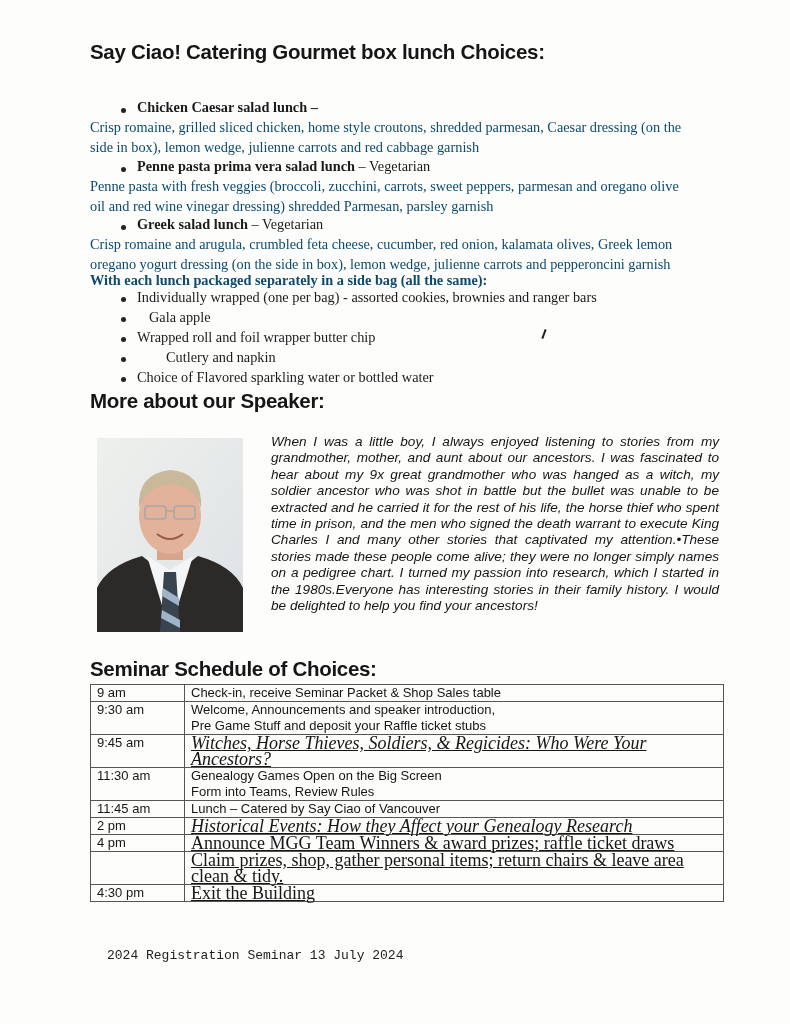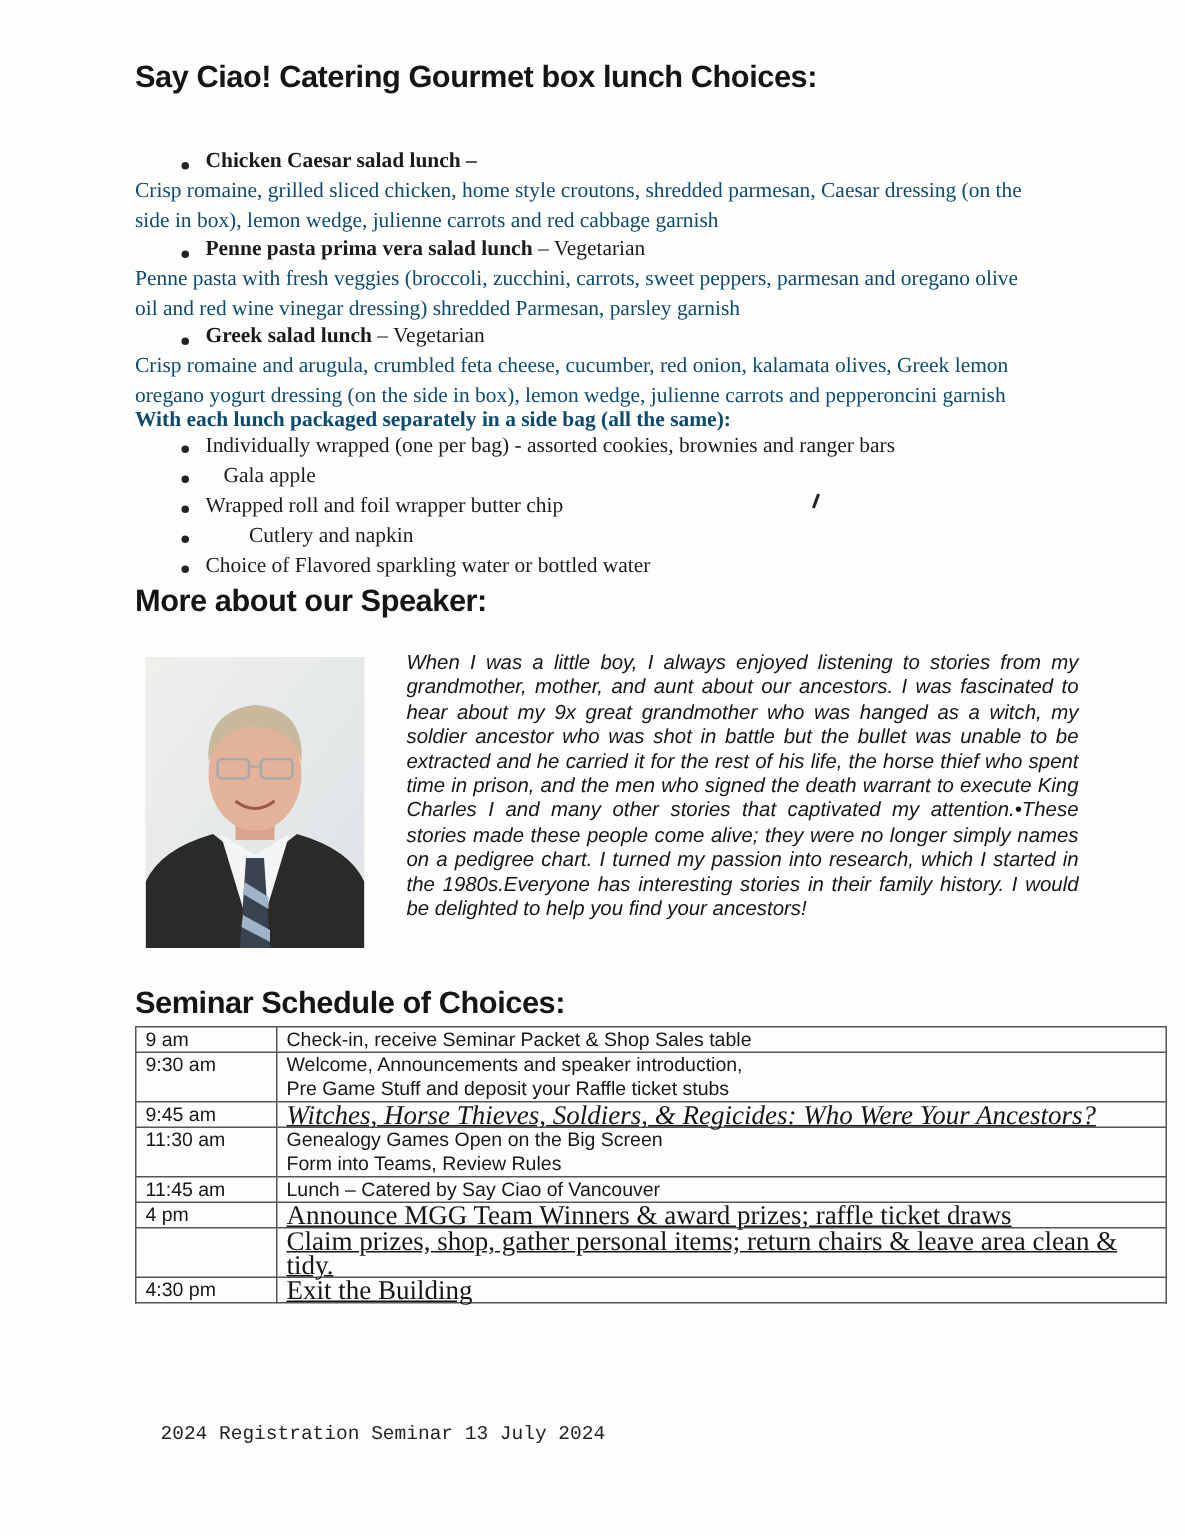--- a/index.html
+++ b/index.html
@@ -22,21 +22,21 @@
     .bio {
       position: absolute; left: 260px; top: 434px; width: 448px;
       font-family: "Liberation Sans", "DejaVu Sans", sans-serif; font-style: italic;
       font-size: 13.6px; line-height: 16.4px; text-align: justify; color: #161616; margin-left: 11px;
     }
     .photo {
       position: absolute; left: 97px; top: 438px; width: 146px; height: 194px;
       background: #e8eae6; overflow: hidden;
     }
     table.sched {
-      position: absolute; left: 90px; top: 684px; width: 688px; border-collapse: collapse;
+      position: absolute; left: 90px; top: 684px; width: 634px; border-collapse: collapse;
       font-family: "Liberation Sans", "DejaVu Sans", sans-serif; font-size: 13px; color: #161616;
     }
     table.sched td { border: 1px solid #555; padding: 0 6px; vertical-align: top; line-height: 16px; }
     table.sched td.time { width: 81px; }
     .serif-cell { font-family: "Liberation Serif", "DejaVu Serif", serif; font-size: 18px; text-decoration: underline; }
     .ital { font-style: italic; }
     .footer {
       position: absolute; left: 107px; top: 948px;
       font-family: Liberation Mono, monospace; font-size: 13px; color: #222;
     }
@@ -155,20 +155,26 @@
           <div>Form into Teams, Review Rules</div>
         </td>
       </tr>
       <tr>
         <td class="time">11:45 am</td>
         <td>
           <div>Lunch – Catered by Say Ciao of Vancouver</div>
         </td>
       </tr>
       <tr>
+        <td class="time">2 pm</td>
+        <td class="serif-cell ital">
+          <div>Historical Events: How they Affect your Genealogy Research</div>
+        </td>
+      </tr>
+      <tr>
         <td class="time">4 pm</td>
         <td class="serif-cell">
           <div>Announce MGG Team Winners &amp; award prizes; raffle ticket draws</div>
         </td>
       </tr>
       <tr>
         <td class="time"></td>
         <td class="serif-cell">
           <div>Claim prizes, shop, gather personal items; return chairs &amp; leave area  clean &amp; tidy.</div>
         </td>

